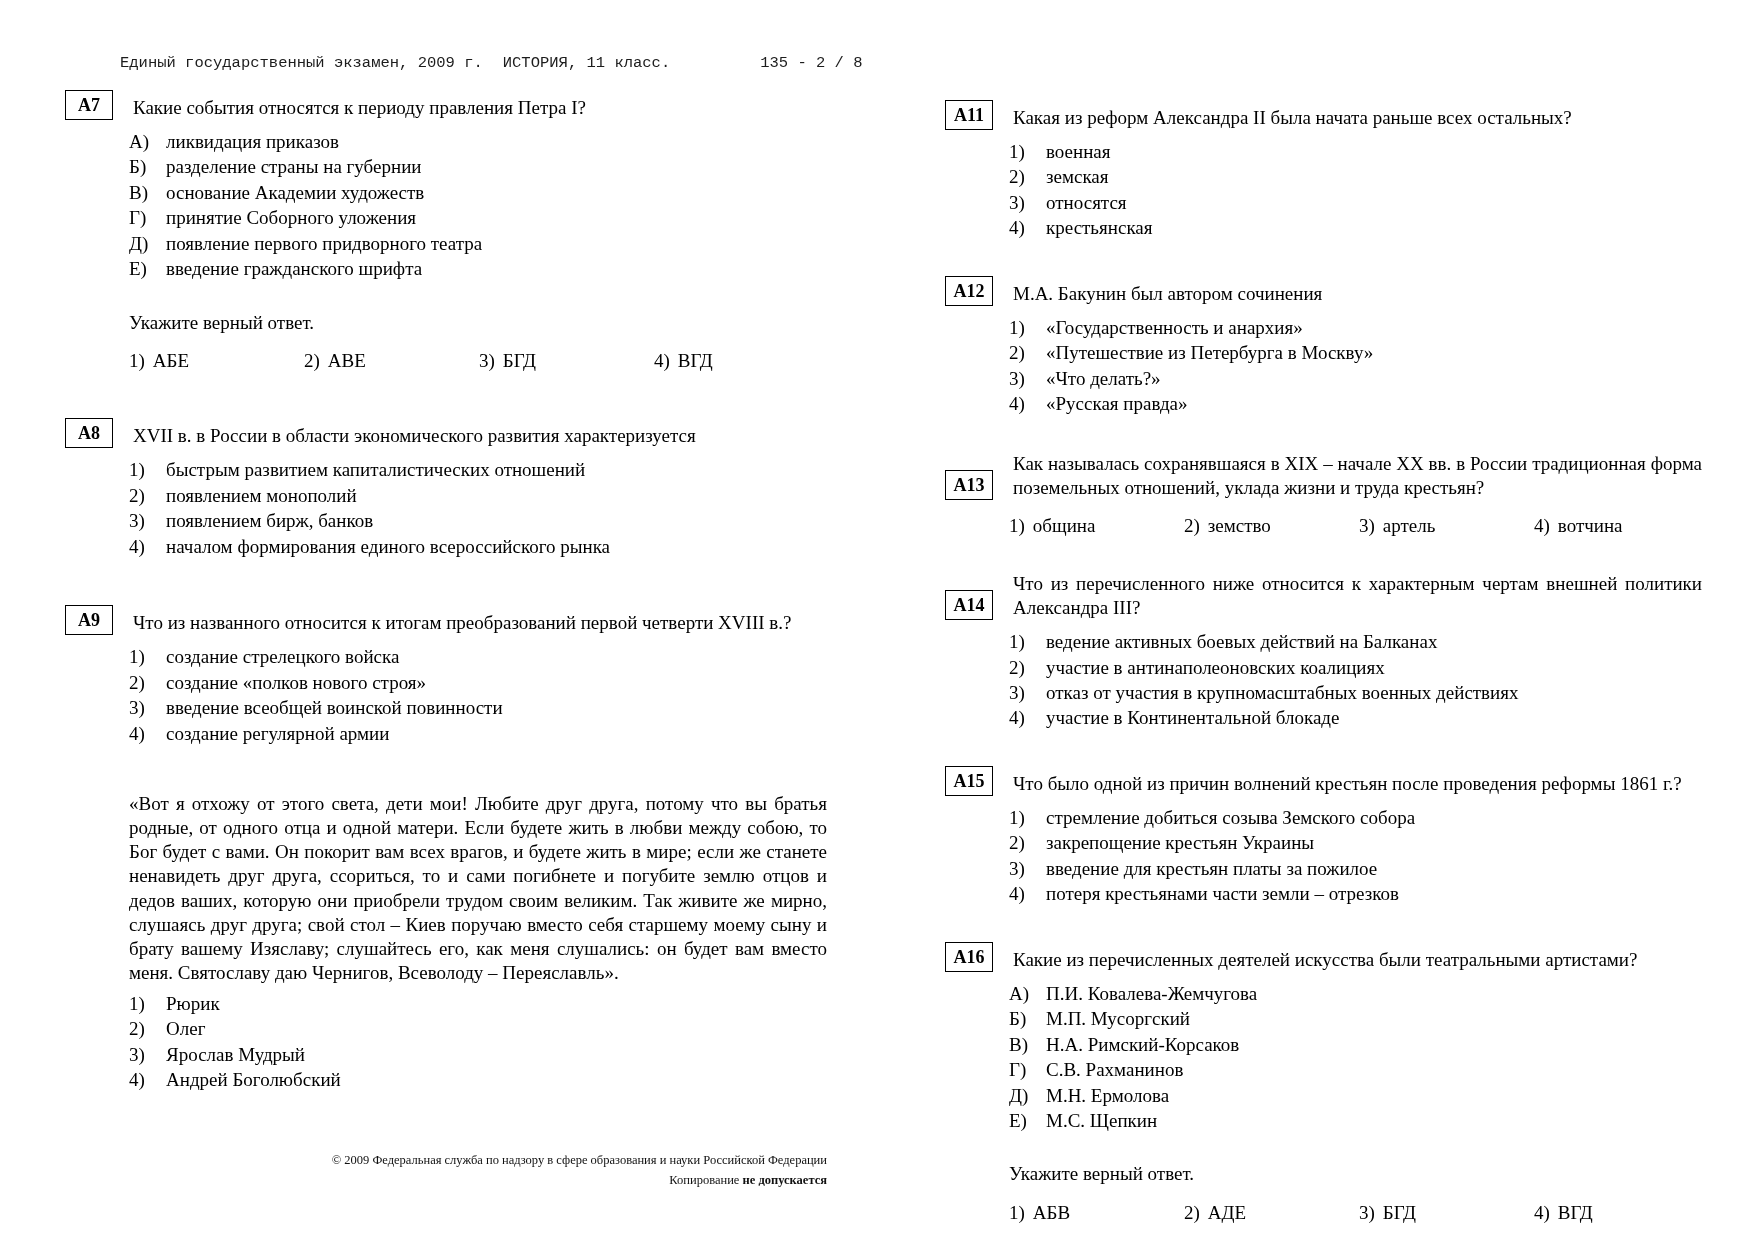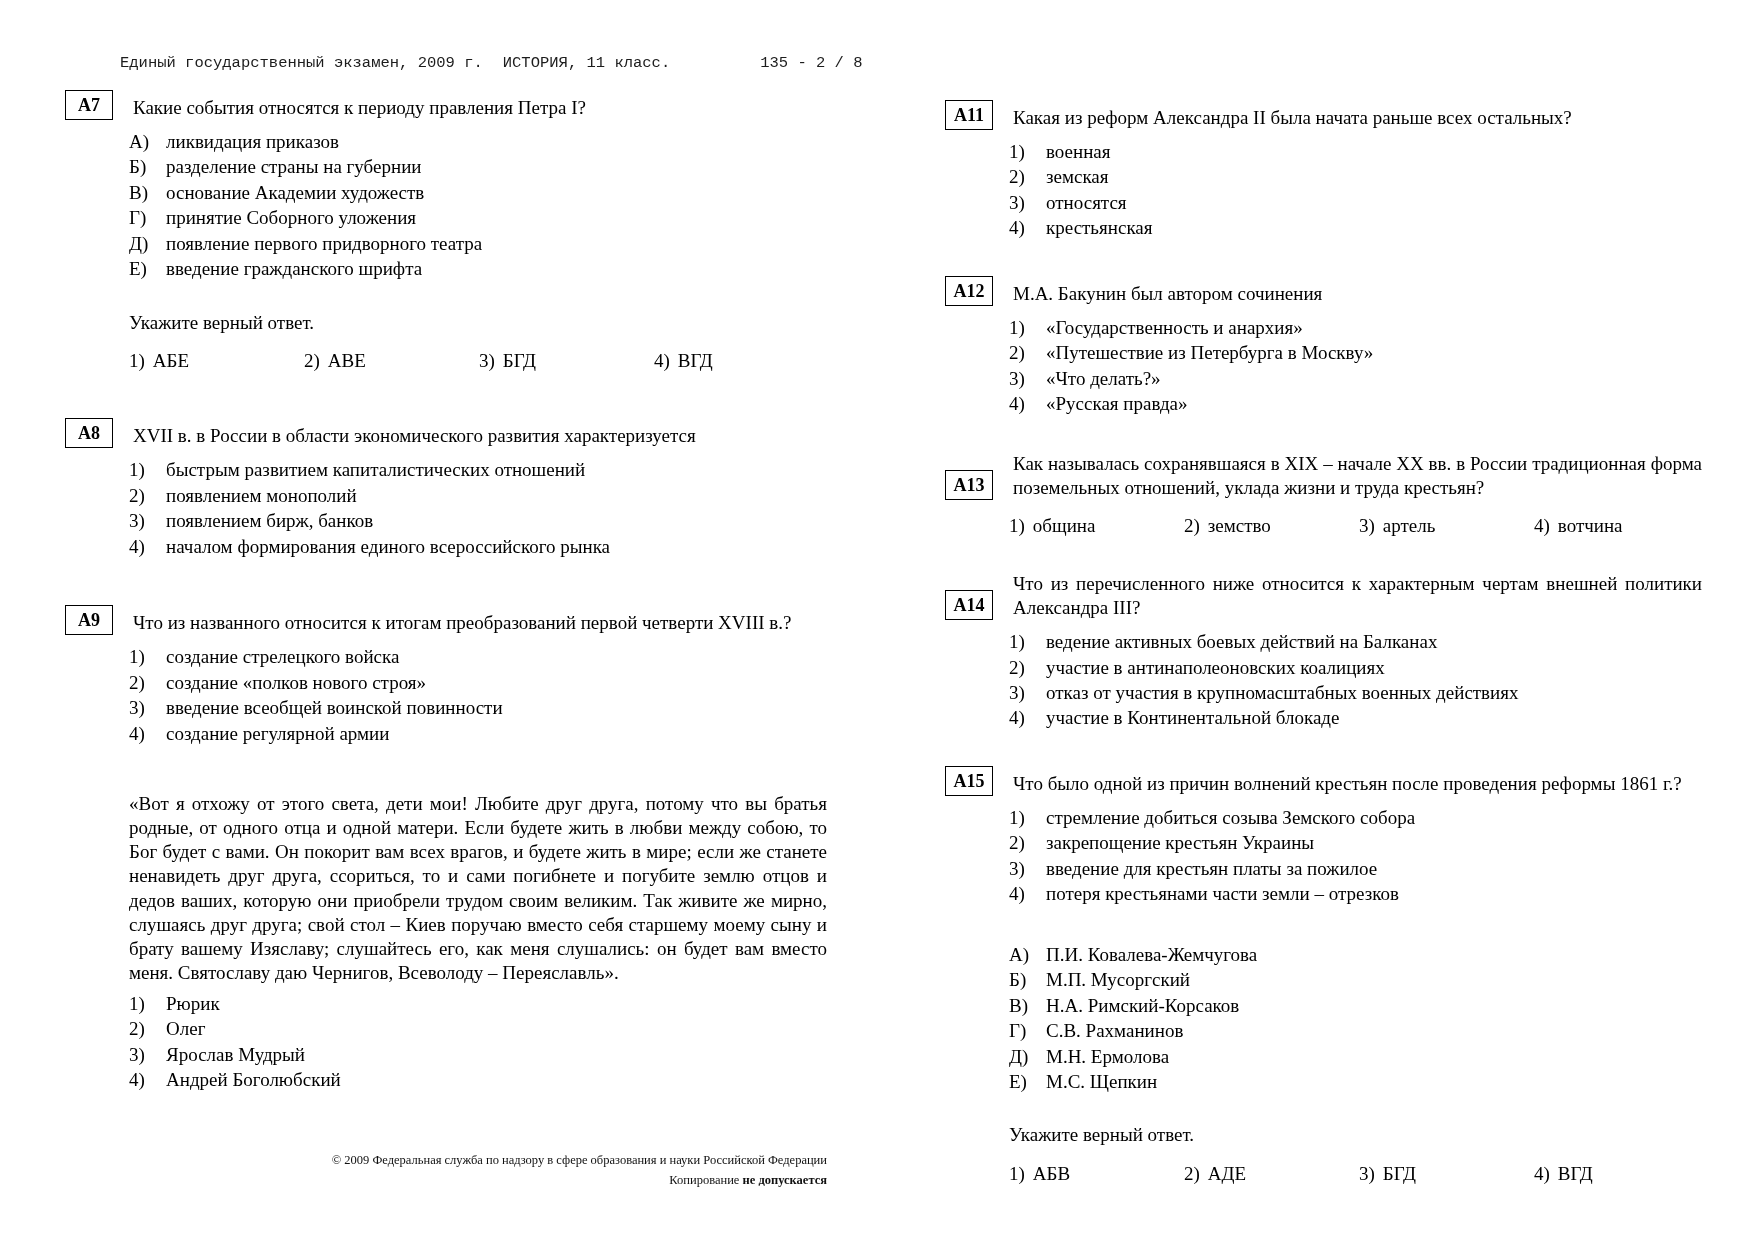--- a/index.html
+++ b/index.html
@@ -320,20 +320,24 @@
               <span class="opt-text">введение для крестьян платы за пожилое</span>
             </div>
           <div class="opt">
               <span class="opt-label">4)</span>
               <span class="opt-text">потеря крестьянами части земли – отрезков</span>
             </div>
         </div>
       </div>
 
       <div class="q">
+        <div class="q-head">
+          <div class="q-num">А16</div>
+          <div class="q-text">Какие из перечисленных деятелей искусства были театральными артистами?</div>
+        </div>
         <div class="q-opts">
           <div class="opt">
               <span class="opt-label">А)</span>
               <span class="opt-text">П.И. Ковалева-Жемчугова</span>
             </div>
           <div class="opt">
               <span class="opt-label">Б)</span>
               <span class="opt-text">М.П. Мусоргский</span>
             </div>
           <div class="opt">

